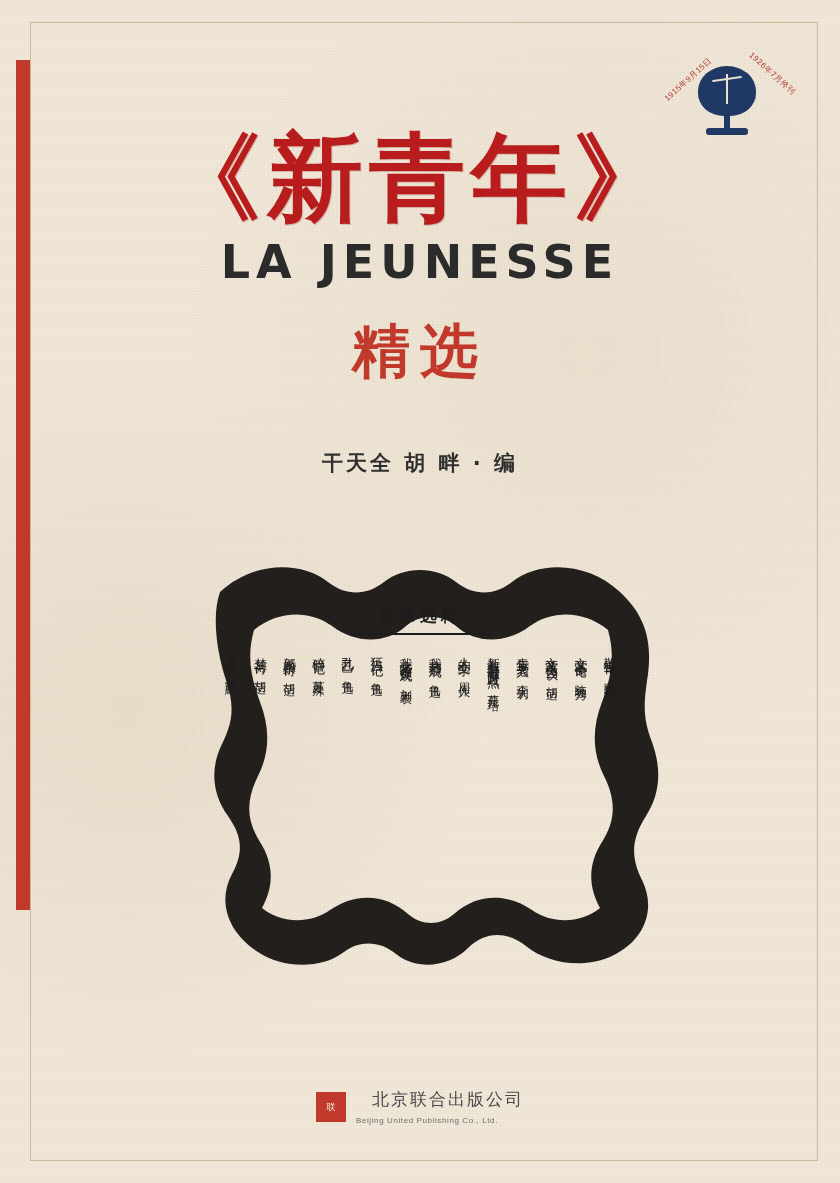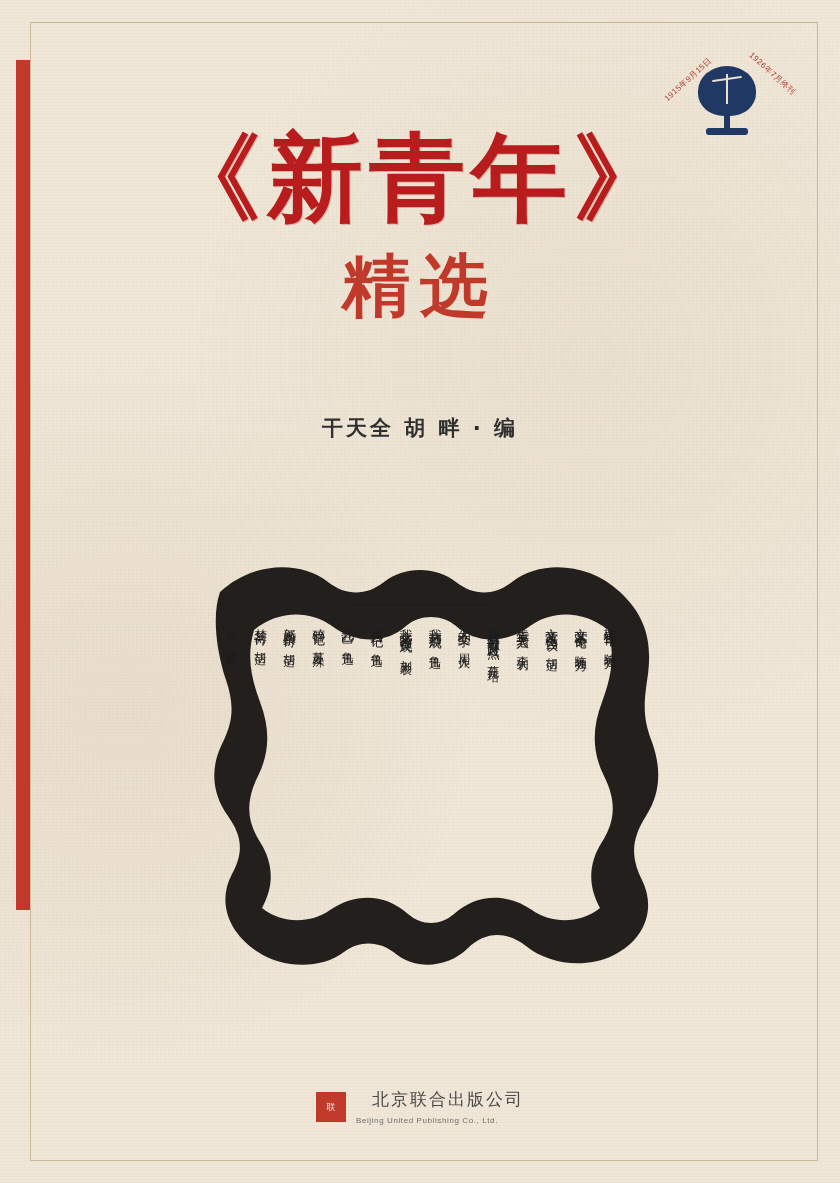--- a/index.html
+++ b/index.html
@@ -164,29 +164,29 @@
   }
   .fr-title {
     margin-top: 6px;
     font-family: "DejaVu Sans", "Liberation Sans", sans-serif;
     color: #2b2b2b;
     font-size: 46px;
     font-weight: bold;
     letter-spacing: 6px;
   }
   .cn-sub {
-    margin-top: 12px;
+    margin-top: 24px;
     font-family: "DejaVu Serif", "Liberation Serif", serif;
     color: #c0392b;
-    font-size: 68px;
+    font-size: 58px;
     font-weight: bold;
     letter-spacing: 10px;
   }
   .editors {
-    margin-top: 82px;
+    margin-top: 58px;
     font-family: "DejaVu Sans", "Liberation Sans", sans-serif;
     color: #2f2f2f;
     font-size: 21px;
     letter-spacing: 3px;
     font-weight: bold;
   }
 
   
   .contents-area {
     position: absolute;
@@ -313,20 +313,21 @@
     <div class="ribbon right">1926年7月终刊</div>
     <div class="seal-body">
       <div class="seal-circle"></div>
       <div class="seal-stem"></div>
       <div class="seal-base"></div>
     </div>
   </div>
 
   <div class="title-block">
     <div class="cn-title">《新青年》</div>
+    <div class="fr-title">LA JEUNESSE</div>
     <div class="cn-sub">精选</div>
     <div class="editors">干天全 胡 畔 · 编</div>
   </div>
 
   <div class="contents-area">
     <div class="brush-frame">
       <svg width="520" height="420" viewBox="0 0 520 420" xmlns="http://www.w3.org/2000/svg">
         <path fill="#231f1c" d="
           M 60 36
           C 92 6, 140 4, 168 26
@@ -368,20 +369,21 @@
           C 346 88, 316 88, 296 70
           C 282 58, 260 58, 246 70
           C 226 88, 196 88, 172 70
           C 150 54, 118 54, 94 74
           Z
         "></path>
       </svg>
     </div>
 
     <div class="contents-inner">
+      <div class="contents-title">目录选粹</div>
       <div class="contents-rule"></div>
       <div class="toc-columns">
           <div class="toc-col">
             <div class="toc-entry">敬告青年</div>
             <div class="toc-author">陈独秀</div>
           </div>
           <div class="toc-col">
             <div class="toc-entry">文学革命论</div>
             <div class="toc-author">陈独秀</div>
           </div>

